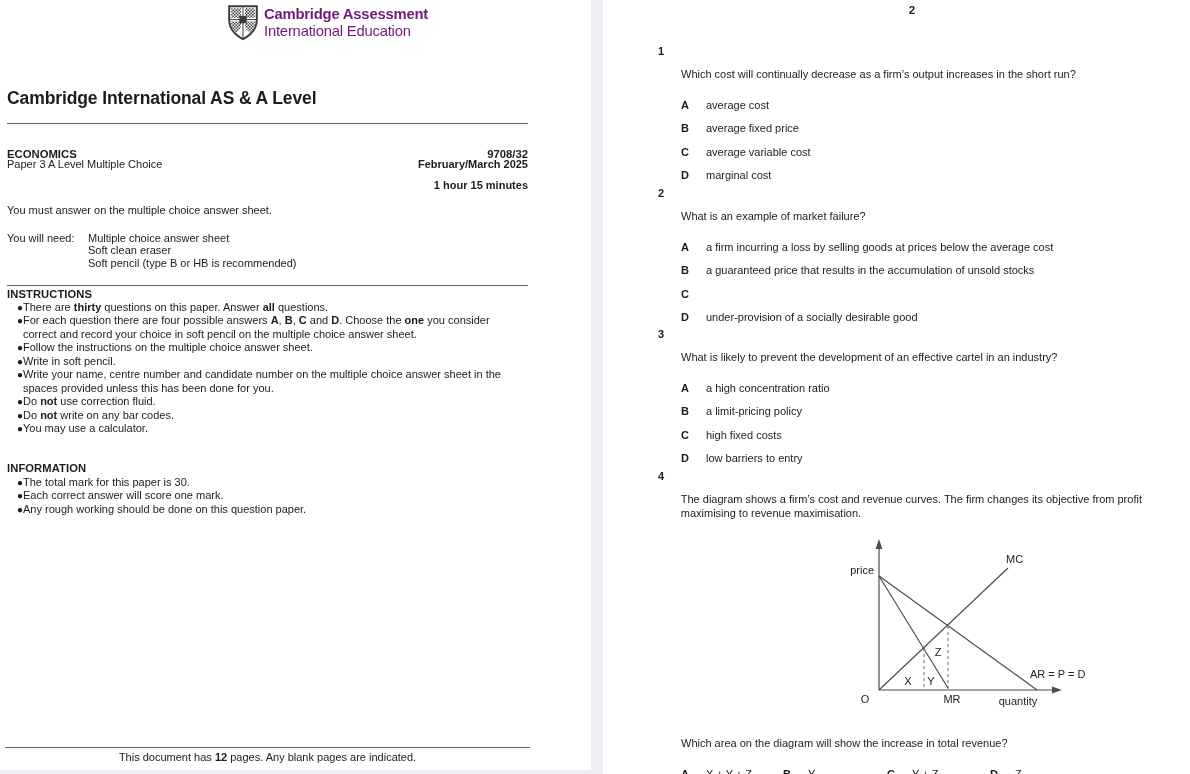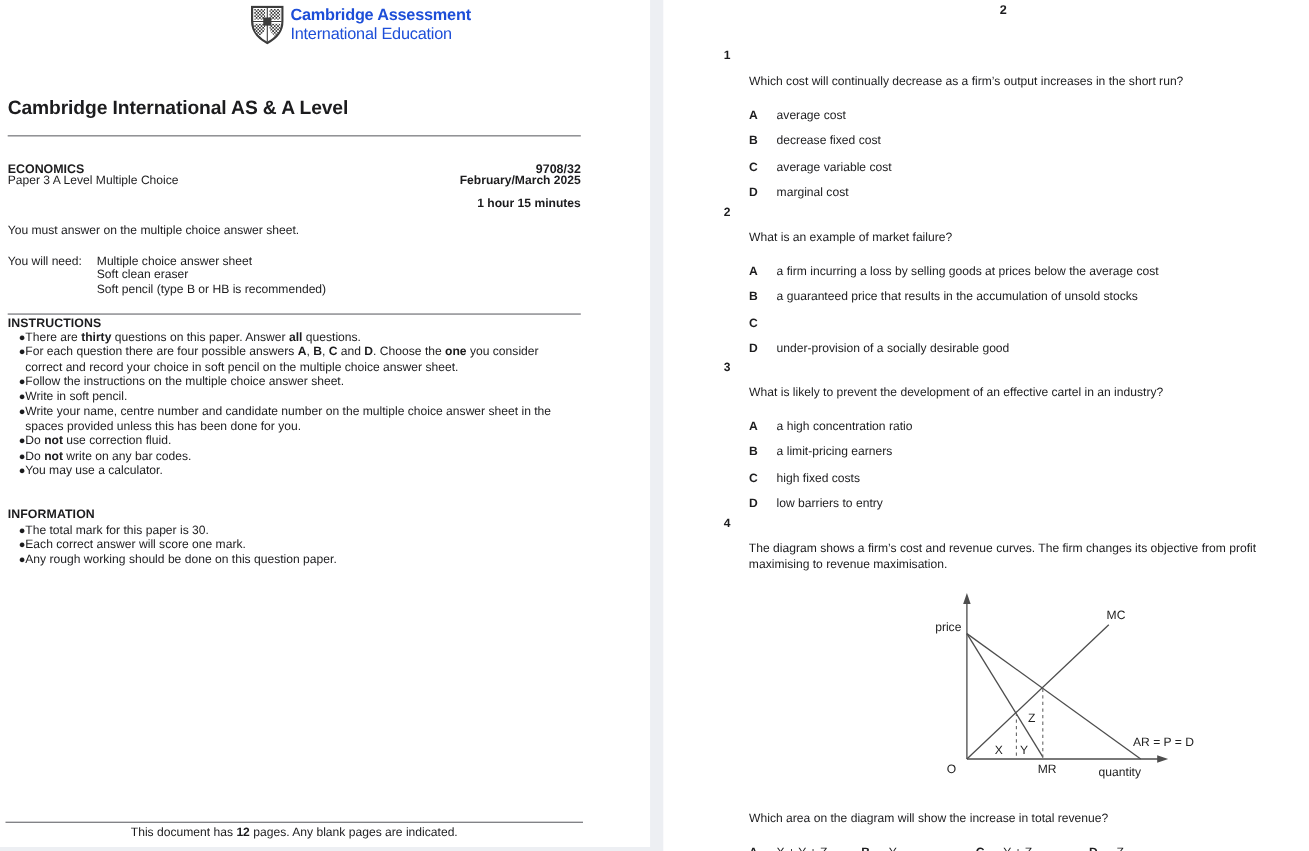--- a/index.html
+++ b/index.html
@@ -14,21 +14,21 @@
     position:absolute; top:0; background:#ffffff;
   }
   .page-left  { left:0;   width:591px; height:770px; }
   .page-right { left:603px; width:587px; height:774px; }
 
   .abs { position:absolute; }
   .rule { position:absolute; height:1px; background:#64656a; }
 
   
   .logo-row { left:228px; top:5px; display:flex; gap:6px; }
-  .logo-text { padding-top:1px; color:#1d4ed8; font-size:14.8px; line-height:16.5px; letter-spacing:-0.2px; }
+  .logo-text { padding-top:1px; color:#701a75; font-size:14.8px; line-height:16.5px; letter-spacing:-0.2px; }
   .logo-text .l1 { font-weight:bold; }
 
   .cover-title { left:7px; top:88px; font-size:17.5px; font-weight:bold; letter-spacing:-0.1px; }
 
   .hdr-row { left:7px; width:521px; display:flex; justify-content:space-between; font-size:11px; }
   .subject-row { top:136px; font-weight:bold; font-size:11.3px;margin-top:12px; }
   .paper-row { top:158px;gap:28px; }
   .paper-row .right, .dur-row { font-weight:bold; }
   .dur-row { top:179px; left:7px; width:521px; text-align:right; font-size:11px; }
 
@@ -196,21 +196,21 @@
       <span class="q-num">1</span>
       <p class="q-text">Which cost will continually decrease as a firm’s output increases in the short run?</p>
     </div>
     <ul class="options">
       <li>
           <span class="opt-letter">A</span>
           <span class="opt-text">average cost</span>
         </li>
       <li>
           <span class="opt-letter">B</span>
-          <span class="opt-text">decrease fixed cost</span>
+          <span class="opt-text">average fixed price</span>
         </li>
       <li>
           <span class="opt-letter">C</span>
           <span class="opt-text">average variable cost</span>
         </li>
       <li>
           <span class="opt-letter">D</span>
           <span class="opt-text">marginal cost</span>
         </li>
     </ul>
@@ -245,21 +245,21 @@
       <span class="q-num">3</span>
       <p class="q-text">What is likely to prevent the development of an effective cartel in an industry?</p>
     </div>
     <ul class="options">
       <li>
           <span class="opt-letter">A</span>
           <span class="opt-text">a high concentration ratio</span>
         </li>
       <li>
           <span class="opt-letter">B</span>
-          <span class="opt-text">a limit-pricing earners</span>
+          <span class="opt-text">a limit-pricing policy</span>
         </li>
       <li>
           <span class="opt-letter">C</span>
           <span class="opt-text">high fixed costs</span>
         </li>
       <li>
           <span class="opt-letter">D</span>
           <span class="opt-text">low barriers to entry</span>
         </li>
     </ul>

